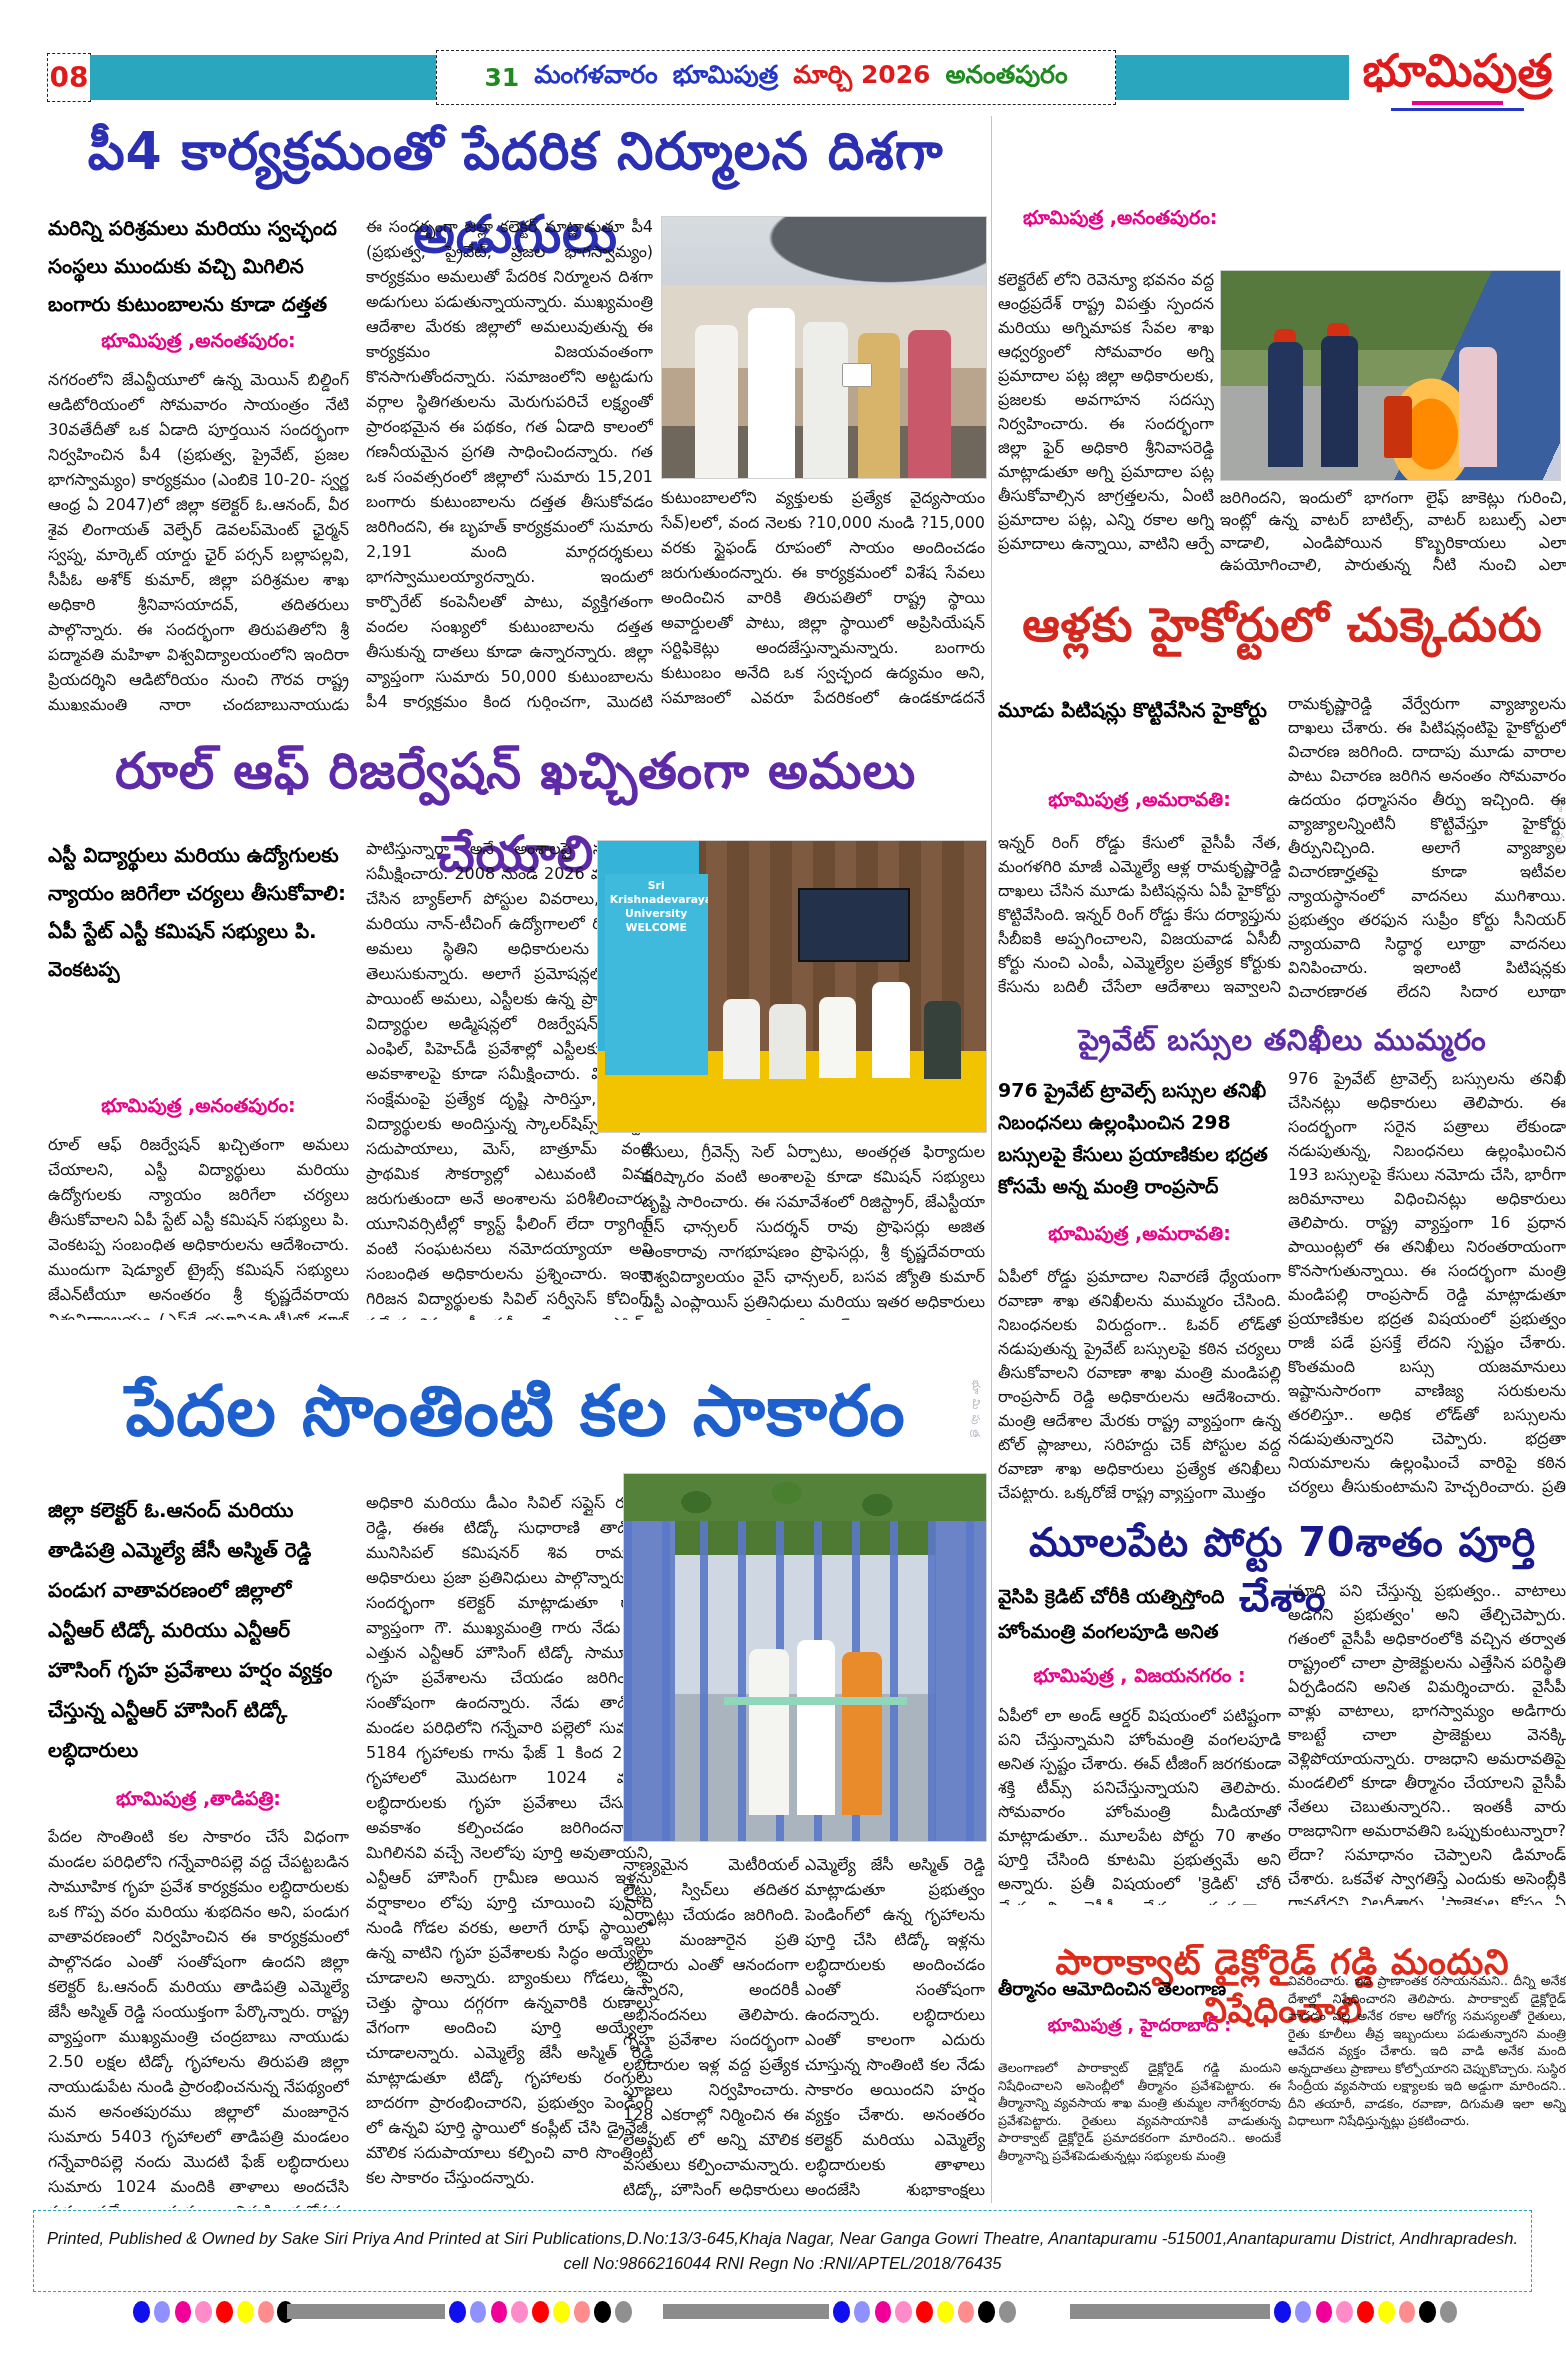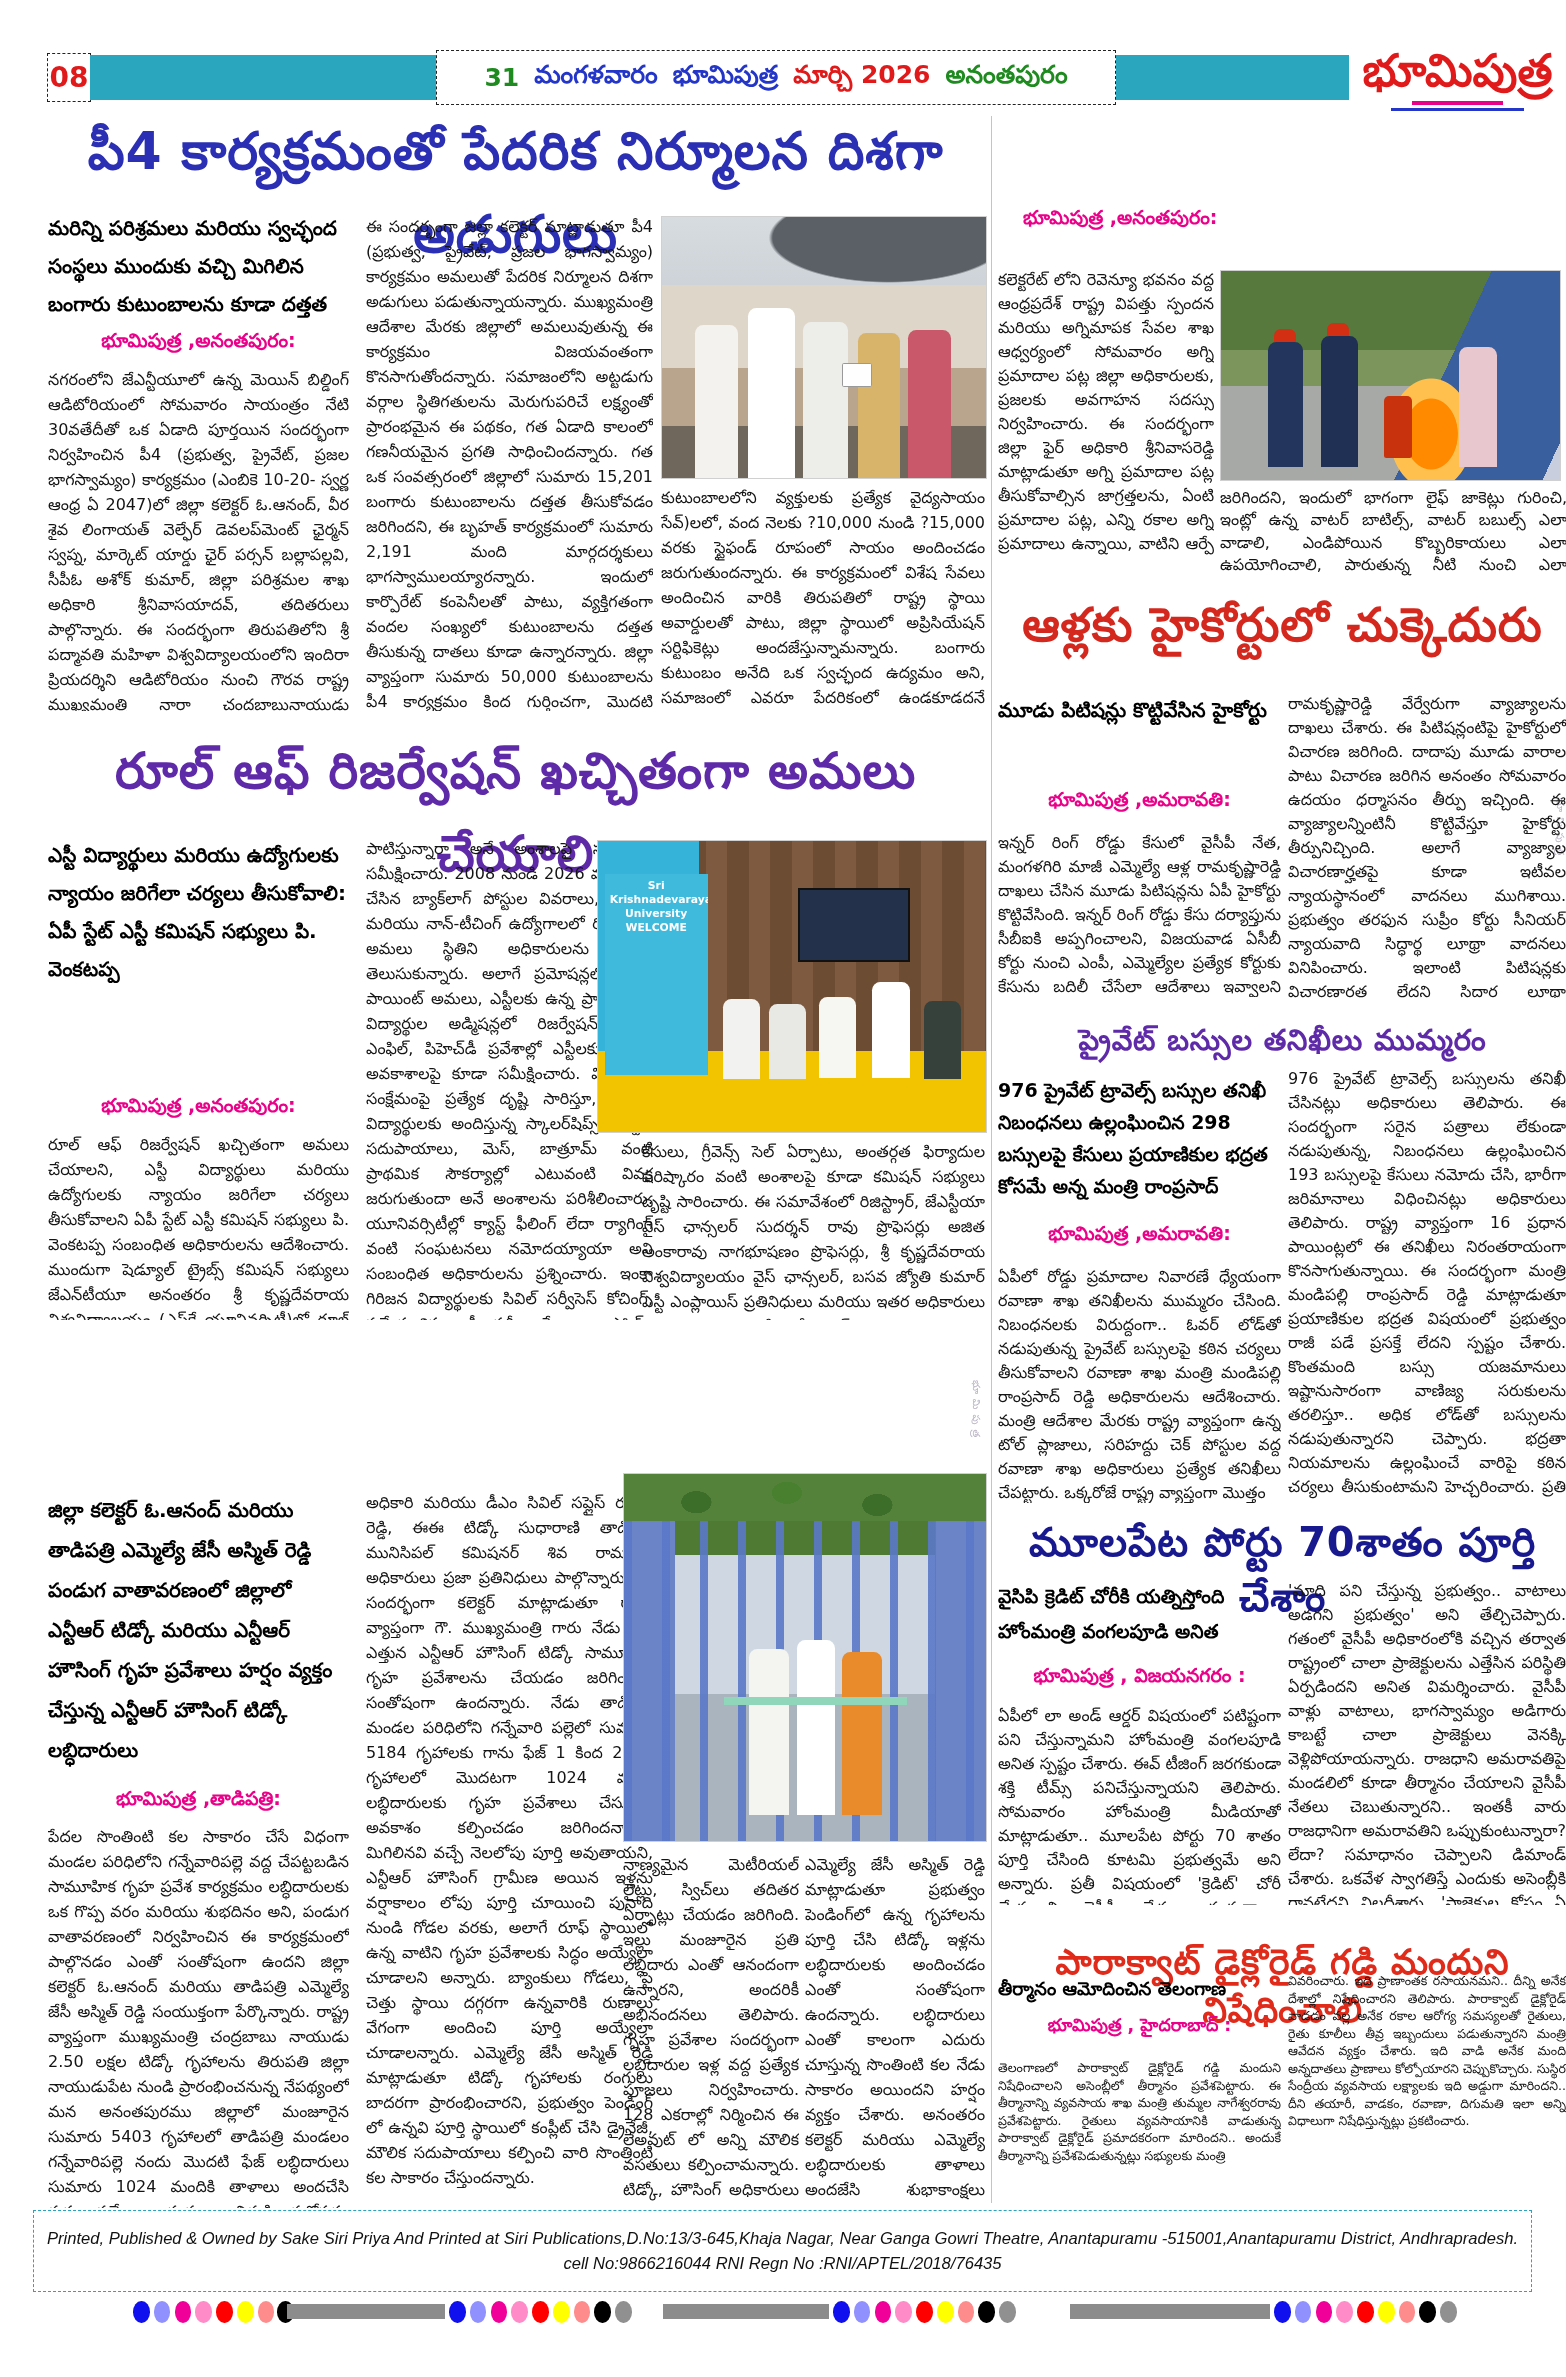--- a/index.html
+++ b/index.html
@@ -100,20 +100,21 @@
     <div class="abs" style="left:200px;top:47px;width:108px;height:70px;background:#23324a;border:2.5px solid #111;"></div>
     <div class="fig" style="left:125px;top:158px;width:37px;height:80px;background:#f2f2f0;"></div>
     <div class="fig" style="left:171px;top:163px;width:37px;height:75px;background:#e8e8e4;"></div>
     <div class="fig" style="left:221px;top:156px;width:37px;height:81px;background:#f6f6f2;"></div>
     <div class="fig" style="left:274px;top:141px;width:38px;height:96px;background:#ffffff;"></div>
     <div class="fig" style="left:326px;top:160px;width:37px;height:78px;background:#37413c;"></div>
   </div>
 
   <div class="abs body-text" style="left:642px;top:1139px;width:343px;height:181px;">కేసులు, గ్రీవెన్స్ సెల్ ఏర్పాటు, అంతర్గత ఫిర్యాదుల పరిష్కారం వంటి అంశాలపై కూడా కమిషన్ సభ్యులు దృష్టి సారించారు. ఈ సమావేశంలో రిజిస్ట్రార్, జేఎస్టీయా వైస్ ఛాన్సలర్ సుదర్శన్ రావు ప్రొఫెసర్లు అజిత అంకారావు నాగభూషణం ప్రొఫెసర్లు, శ్రీ కృష్ణదేవరాయ విశ్వవిద్యాలయం వైస్ ఛాన్సలర్, బసవ జ్యోతి కుమార్ ఎస్టీ ఎంప్లాయిస్ ప్రతినిధులు మరియు ఇతర అధికారులు పాల్గొన్నారు. అలాగే ఎస్టీ సెల్ రాష్ట్ర ప్రతినిధులు, టీఎస్ఎఫ్ నాయకులు మరియు విజిలెన్స్ విభాగ అధికారులు కూడా హాజరయ్యారు.</div>
 
+  <div class="abs headline" style="left: 46px; top: 1357px; width: 939px; height: 111px; font-size: 70px; line-height: 108px; color: rgb(30, 95, 206);">పేదల సొంతింటి కల సాకారం</div>
 
   <div class="abs lead" style="left:48px;top:1490px;width:301px;height:291px;line-height:40px;">జిల్లా కలెక్టర్ ఓ.ఆనంద్ మరియు తాడిపత్రి ఎమ్మెల్యే జేసీ అస్మిత్ రెడ్డి పండుగ వాతావరణంలో జిల్లాలో ఎన్టీఆర్ టిడ్కో మరియు ఎన్టీఆర్ హౌసింగ్ గృహ ప్రవేశాలు హర్షం వ్యక్తం చేస్తున్న ఎన్టీఆర్ హౌసింగ్ టిడ్కో లబ్ధిదారులు</div>
 
   <div class="abs byline" style="left:48px;top:1787px;width:301px;">భూమిపుత్ర ,తాడిపత్రి:</div>
 
   <div class="abs body-text" style="left:48px;top:1824px;width:301px;height:384px;">పేదల సొంతింటి కల సాకారం చేసే విధంగా మండల పరిధిలోని గన్నేవారిపల్లె వద్ద చేపట్టబడిన సామూహిక గృహ ప్రవేశ కార్యక్రమం లబ్ధిదారులకు ఒక గొప్ప వరం మరియు శుభదినం అని, పండుగ వాతావరణంలో నిర్వహించిన ఈ కార్యక్రమంలో పాల్గొనడం ఎంతో సంతోషంగా ఉందని జిల్లా కలెక్టర్ ఓ.ఆనంద్ మరియు తాడిపత్రి ఎమ్మెల్యే జేసీ అస్మిత్ రెడ్డి సంయుక్తంగా పేర్కొన్నారు. రాష్ట్ర వ్యాప్తంగా ముఖ్యమంత్రి చంద్రబాబు నాయుడు 2.50 లక్షల టిడ్కో గృహాలను తిరుపతి జిల్లా నాయుడుపేట నుండి ప్రారంభించనున్న నేపథ్యంలో మన అనంతపురము జిల్లాలో మంజూరైన సుమారు 5403 గృహాలలో తాడిపత్రి మండలం గన్నేవారిపల్లె నందు మొదటి ఫేజ్ లబ్ధిదారులు సుమారు 1024 మందికి తాళాలు అందచేసి గృహ ప్రవేశాలు ఘనంగా నిర్వహించుకోవడం జరిగింది. ఈ సందర్భంగా తాడిపత్రి మండలం గన్నేవారి పల్లె లేఅవుట్ నందు ఎన్టీఆర్ హౌసింగ్ టిడ్కో వారి సామూహిక గృహ ప్రవేశాల కార్యక్రమం నందు లబ్ధిదారులతో కలిసి జిల్లా కలెక్టర్ ఓ. ఆనంద్, తాడిపత్రి ఎమ్మెల్యే జేసీ అస్మిత్ రెడ్డి, బిజెపి ప్రతినిధి ప్రతాప్ రెడ్డి, మాజీ సర్పంచ్ వెంకట రామప్ప, తాడిపత్రి మున్సిపాలిటీ ప్రత్యేక</div>
 
   <div class="abs body-text" style="left:366px;top:1490px;width:287px;height:717px;">అధికారి మరియు డీఎం సివిల్ సప్లైస్ రమేష్ రెడ్డి, ఈఈ టిడ్కో సుధారాణి తాడిపత్రి మునిసిపల్ కమిషనర్ శివ రామకృష్ణ అధికారులు ప్రజా ప్రతినిధులు పాల్గొన్నారు. ఈ సందర్భంగా కలెక్టర్ మాట్లాడుతూ రాష్ట్ర వ్యాప్తంగా గౌ. ముఖ్యమంత్రి గారు నేడు పెద్ద ఎత్తున ఎన్టీఆర్ హౌసింగ్ టిడ్కో సామూహిక గృహ ప్రవేశాలను చేయడం జరిగిందని, సంతోషంగా ఉందన్నారు. నేడు తాడిపత్రి మండల పరిధిలోని గన్నేవారి పల్లెలో సుమారు 5184 గృహాలకు గాను ఫేజ్ 1 కింద 2304 గృహాలలో మొదటగా 1024 మంది లబ్ధిదారులకు గృహ ప్రవేశాలు చేసుకునే అవకాశం కల్పించడం జరిగిందన్నారు. మిగిలినవి వచ్చే నెలలోపు పూర్తి అవుతాయని, ఎన్టీఆర్ హౌసింగ్ గ్రామీణ అయిన ఇళ్లను వర్షాకాలం లోపు పూర్తి చూయించి పునాది నుండి గోడల వరకు, అలాగే రూఫ్ స్థాయిలో ఉన్న వాటిని గృహ ప్రవేశాలకు సిద్ధం అయ్యేలా చూడాలని అన్నారు. బ్యాంకులు గోడలు, పై చెత్తు స్థాయి దగ్గరగా ఉన్నవారికి రుణాలు వేగంగా అందించి పూర్తి అయ్యేలా చూడాలన్నారు. ఎమ్మెల్యే జేసీ అస్మిత్ రెడ్డి మాట్లాడుతూ టిడ్కో గృహాలకు రంగులు బాదరగా ప్రారంభించారని, ప్రభుత్వం పెండింగ్ లో ఉన్నవి పూర్తి స్థాయిలో కంప్లీట్ చేసి డ్రైనేజీ, మౌలిక సదుపాయాలు కల్పించి వారి సొంతింటి కల సాకారం చేస్తుందన్నారు.</div>
 
   <div class="abs photo ph-gate" style="left:623px;top:1473px;width:362px;height:367px;">

